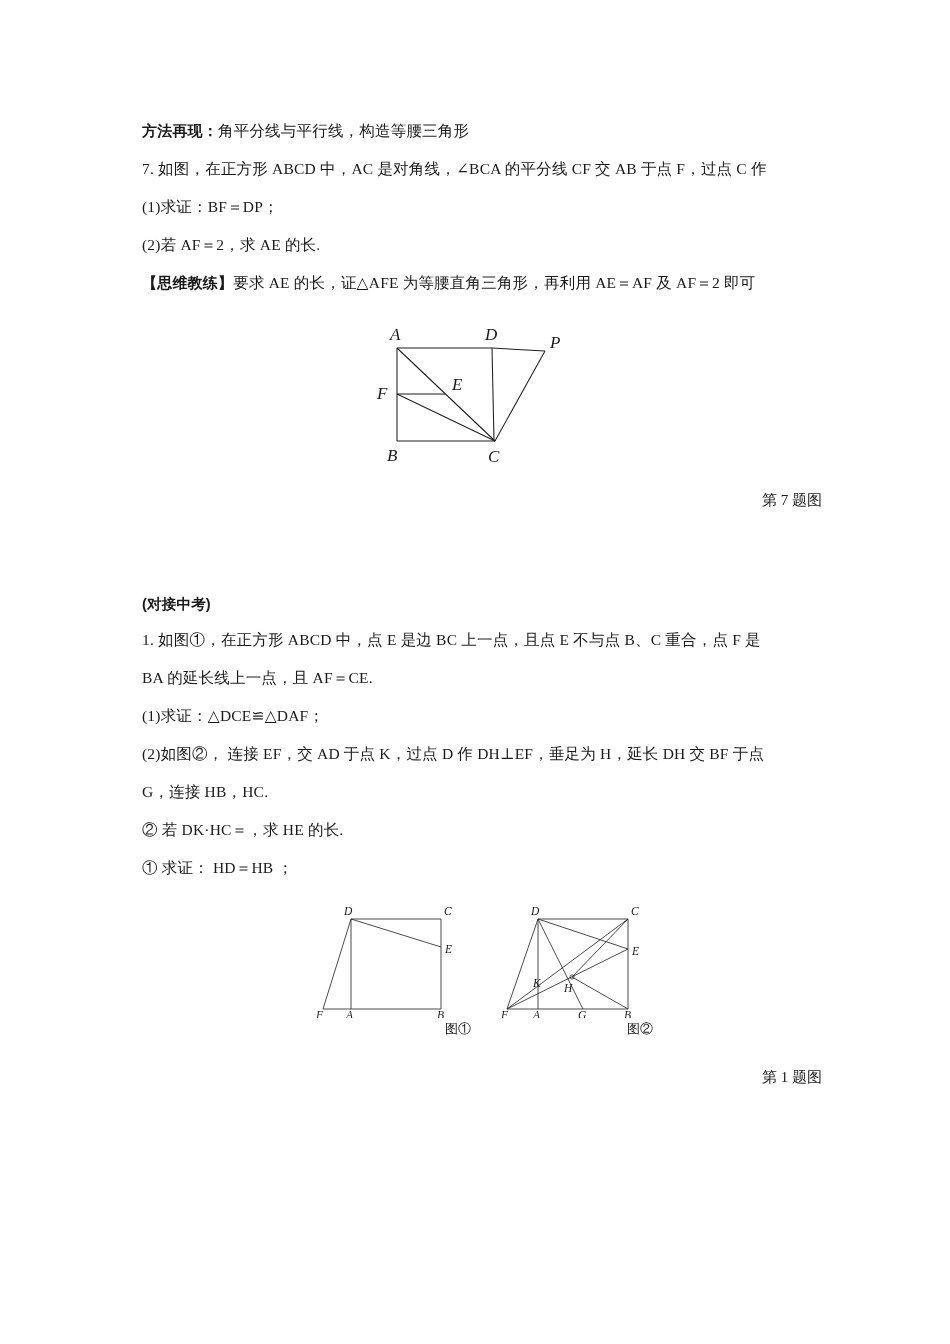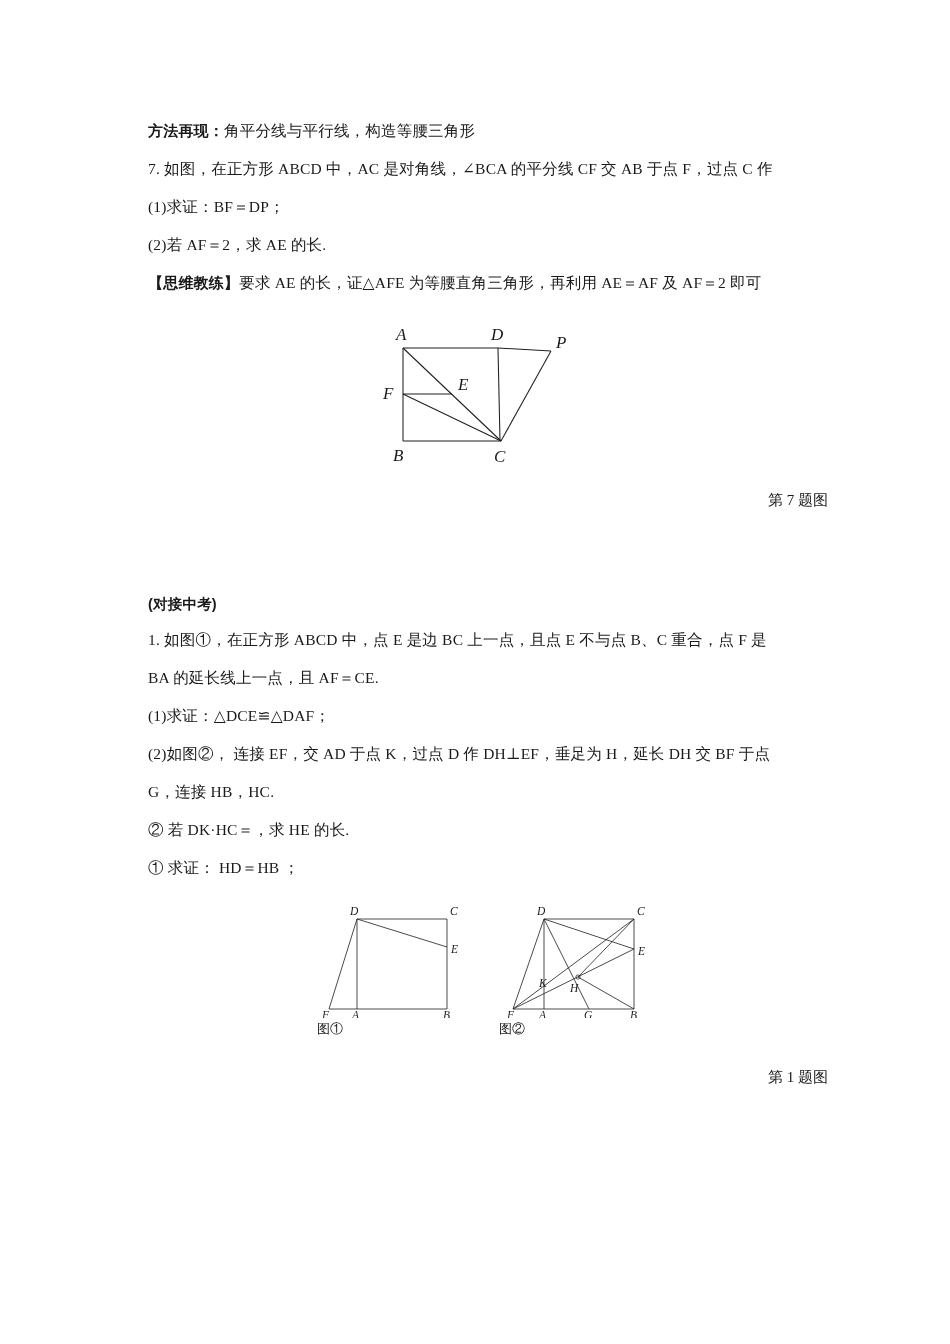--- a/index.html
+++ b/index.html
@@ -19,21 +19,20 @@
     position: absolute;
     left: 0; top: 0;
     width: 950px;
     height: 1344px;
   }
   .content {
     position: absolute;
     left: 142px;
     top: 112px;
     width: 680px;
-    margin-left: 6px;
   }
   .line {
     font-size: 15.5px;
     line-height: 38px;
     letter-spacing: 0.2px;
     white-space: nowrap;
   }
   .bold { font-weight: bold; font-family: "Liberation Sans", sans-serif; font-size: 15px; }
   .hdr-sans { font-family: "Liberation Sans", sans-serif; font-size: 14.5px; font-weight: bold; }
   .spacer-lg { height: 74px; }
@@ -68,21 +67,21 @@
     stroke-width: 0.85;
     fill: none;
   }
   .fig1-row {
     position: relative;
     display: flex;
     justify-content: center;
     gap: 22px;
   }
   .subcap {
-    text-align: left;
+    text-align: right;
     font-size: 13px;
     line-height: 22px;
     font-family: "Liberation Serif", "DejaVu Serif", serif;
   }
 </style>
 </head>
 <body>
 
 <div class="page">
   <div class="content">

